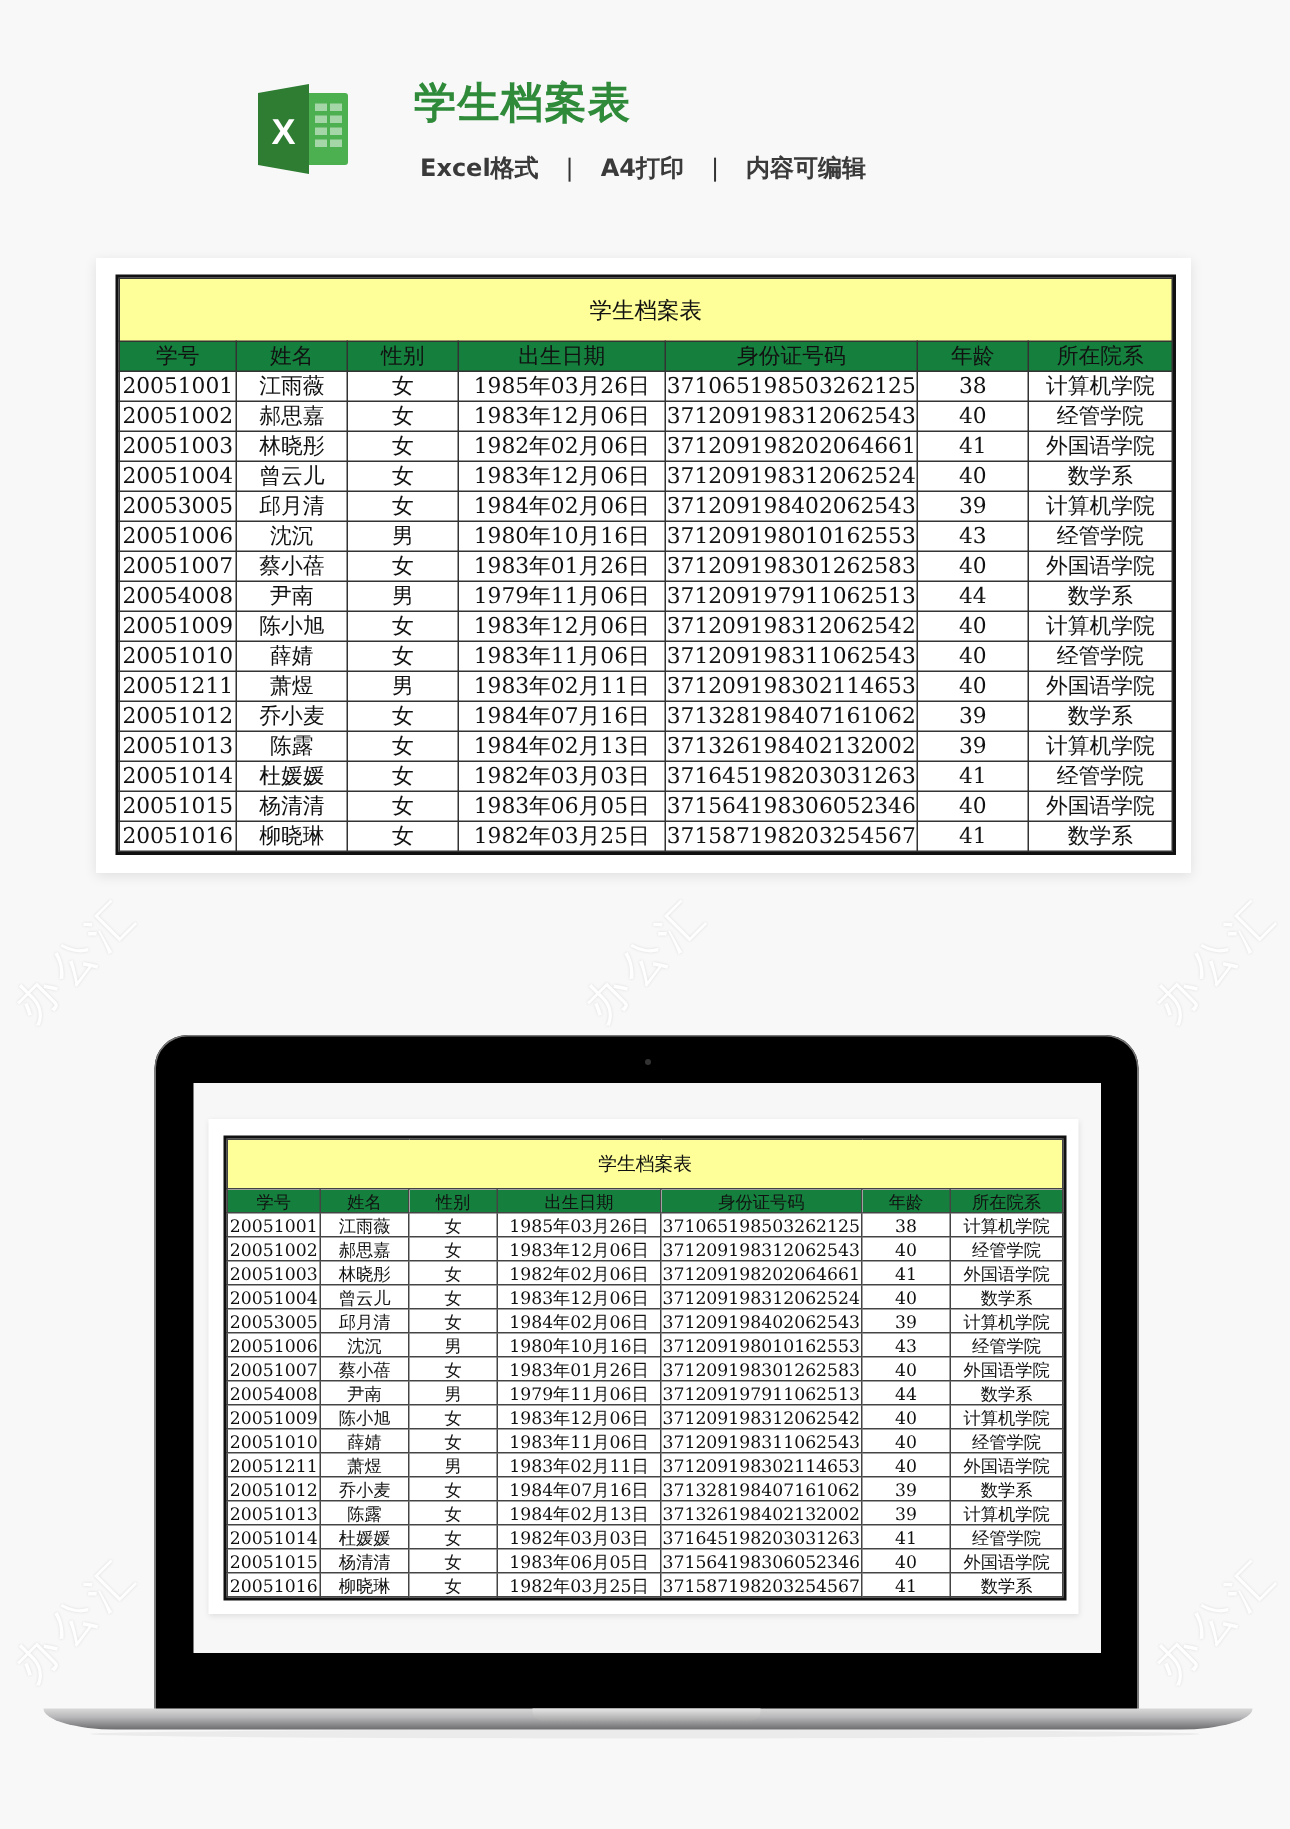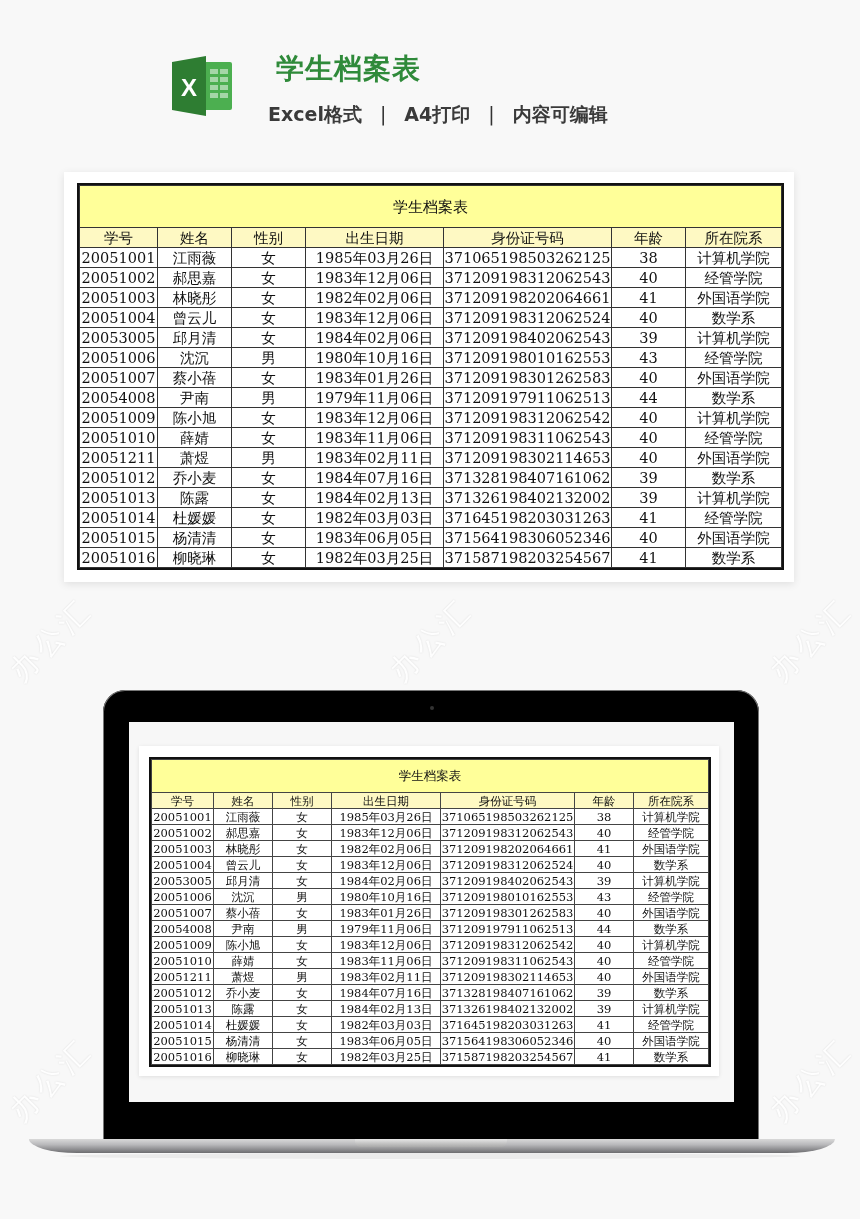--- a/index.html
+++ b/index.html
@@ -3,30 +3,30 @@
   <meta charset="utf-8">
   <style>
     * { box-sizing: border-box; margin: 0; padding: 0; }
     html, body { width: 860px; height: 1219px; background: #f8f8f8; overflow: hidden; }
     body { position: relative; font-family: "DejaVu Sans", "Liberation Sans", sans-serif; }
 
     
     .header { position: absolute; left: 0; top: 0; width: 860px; height: 160px; background: #f8f8f8; }
     .logo { position: absolute; left: 172px; top: 56px; width: 62px; height: 60px; }
     .title { position: absolute; left: 276px; top: 50px; font-size: 28px; font-weight: bold; color: #2f8a3a; letter-spacing: 1px; }
-    .subtitle { position: absolute; left: 268px; top: 102px; font-size: 19px; font-weight: bold; color: #3a3a3a; white-space: nowrap; }
+    .subtitle { position: absolute; left: 280px; top: 102px; font-size: 16px; font-weight: bold; color: #3a3a3a; white-space: nowrap; }
     .subtitle .sep { margin: 0 18px; font-weight: normal; color: #333; }
 
     
     .card { position: absolute; left: 64px; top: 172px; width: 730px; height: 410px; background: #fff; box-shadow: 0 2px 8px rgba(0,0,0,0.10); }
 
     .sheet { position: absolute; border-collapse: collapse; font-family: "DejaVu Serif", "Liberation Serif", serif; color: #111; table-layout: fixed; }
     .sheet td { border: 1px solid #333; text-align: center; white-space: nowrap; overflow: hidden; }
     .sheet .title-cell { background: #ffff99; text-align: center; font-weight: normal; }
-    .sheet tr.head td { background: #fef9c3; }
+    .sheet tr.head td { background: #15803d; }
 
     
     .big { left: 79px; top: 185px; width: 702px; }
     .big td { height: 20px; font-size: 14.5px; line-height: 18px; }
     .big .title-cell { height: 42px; font-size: 15px; }
 
     
     .wm { position: absolute; font-size: 30px; color: rgba(255,255,255,0.95); text-shadow: 0 0 2px rgba(0,0,0,0.12); transform: rotate(-45deg); white-space: nowrap; pointer-events: none; font-family: "DejaVu Sans", sans-serif; letter-spacing: 4px; }
 
     

